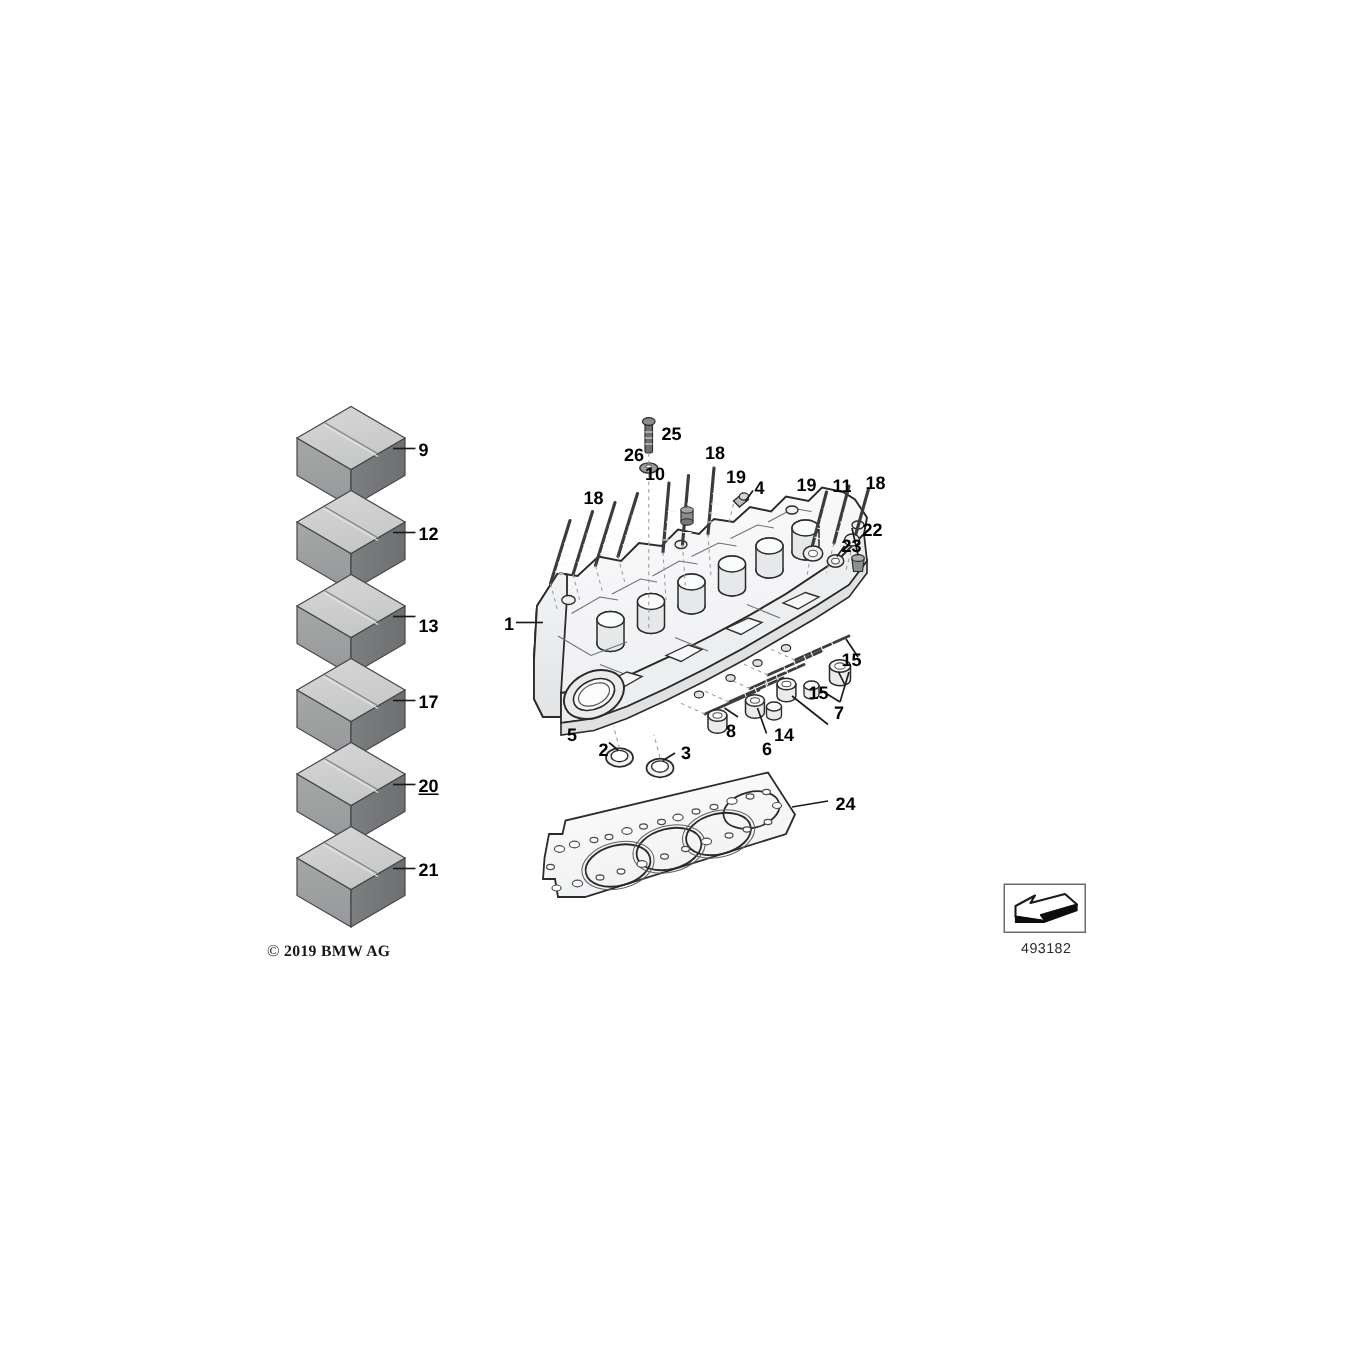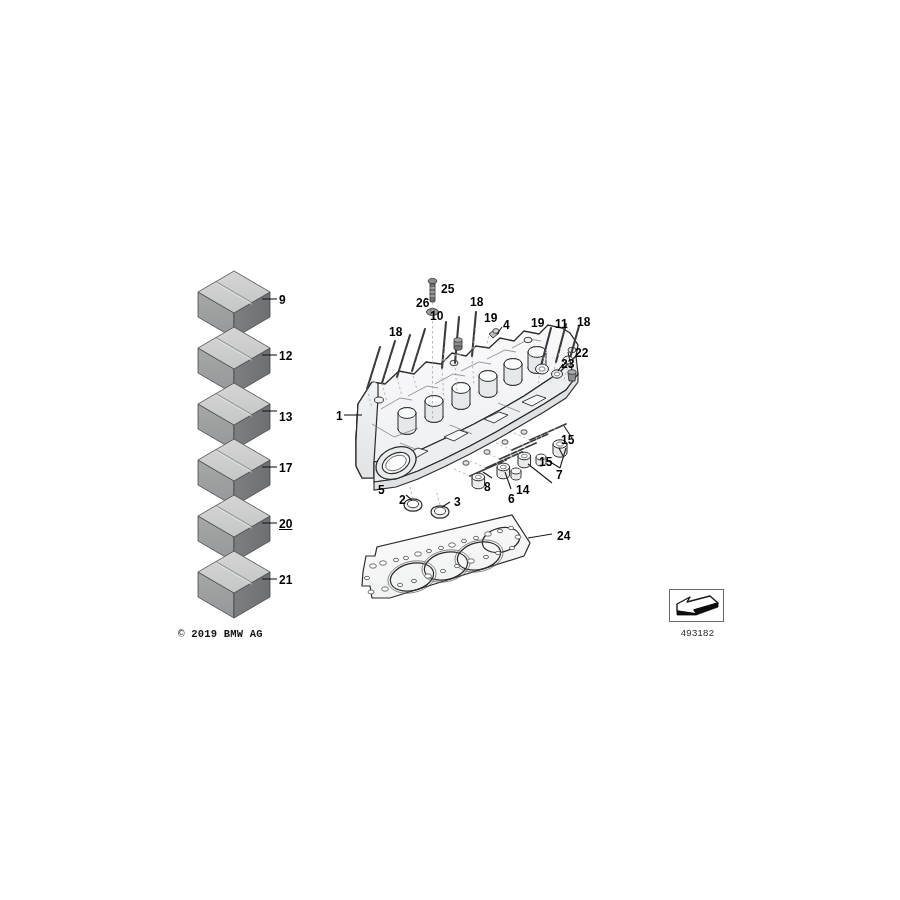--- a/index.html
+++ b/index.html
@@ -29,21 +29,21 @@
     font-size: 12px;
     font-weight: bold;
     color: #000000;
     line-height: 1;
     white-space: nowrap;
   }
   #copyright {
     position: absolute;
     left: 178px;
     top: 628px;
-    font-family: Liberation Mono, monospace;
+    font-family: Liberation Serif, serif;
     font-size: 10.5px;
     font-weight: bold;
     color: #161616;
     letter-spacing: 0.2px;
     white-space: nowrap;
   }
   #copyright .cmark {
     font-size: 11px;
     font-weight: normal;
   }

